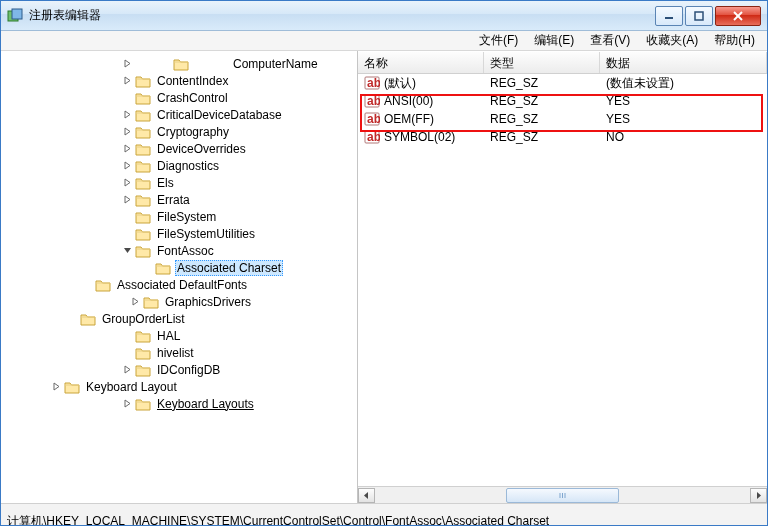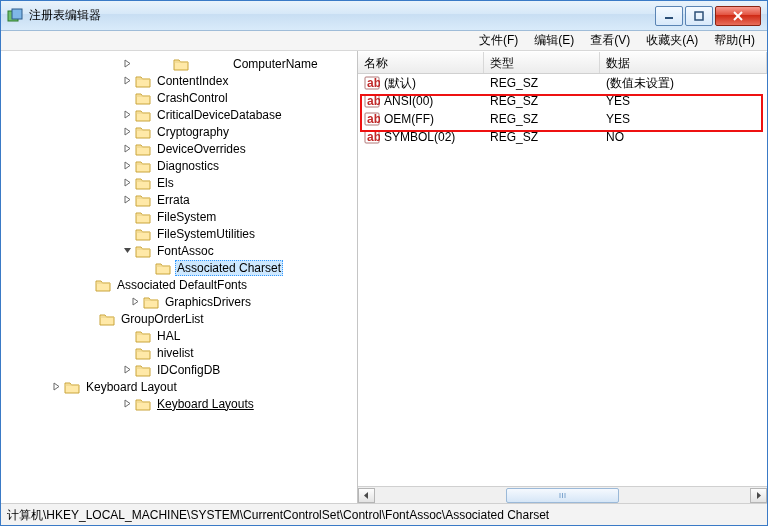--- a/index.html
+++ b/index.html
@@ -33,21 +33,21 @@
   .vrow { display: flex; align-items: center; height: 18px; padding-left: 6px; }
   .vcell { overflow: hidden; white-space: nowrap; }
   .val-icon { width: 16px; height: 16px; margin-right: 4px; display:inline-flex; align-items:center; }
   .highlight-box { position:absolute; border: 2px solid #e11; pointer-events:none; }
   
   .hscroll { height: 17px; background: #f0f0f0; border-top: 1px solid #d0d0d0; display:flex; align-items:center; }
   .hscroll .btn { width:17px; height:15px; background: linear-gradient(#fdfdfd,#e3e3e3); border:1px solid #b5b5b5; display:flex; align-items:center; justify-content:center; }
   .hscroll .track { flex:1; height:15px; position:relative; }
   .hscroll .thumb { position:absolute; left:35%; width:30%; top:0; bottom:0; background: linear-gradient(#f5f9fe,#d6e6f7); border:1px solid #9bb9d8; border-radius:2px; display:flex; align-items:center; justify-content:center; }
   
-  .statusbar { height: 22px; background: #f3f3f3; border-top: 1px solid #d0d0d0; padding: 3px 6px; font-size: 12px; white-space:nowrap; overflow:hidden; }
+  .statusbar { height: 22px; background: #f3f3f3; border-top: 1px solid #d0d0d0; padding: 9px 6px; font-size: 12px; white-space:nowrap; overflow:hidden; }
 </style>
 </head>
 <body>
 
 <div class="titlebar">
   <span class="app-icon">
     <svg width="16" height="16">
         <rect x="1" y="3" width="10" height="10" fill="#6fbf6f" stroke="#2d7a2d"></rect>
         <rect x="5" y="1" width="10" height="10" fill="#7fb7e8" stroke="#2d5b8a"></rect>
       </svg>
@@ -268,21 +268,21 @@
             </svg>
           </span>
           <span class="folder-icon">
             <svg width="16" height="14">
               <path d="M1 3 h5 l1.5 2 H15 v8 H1 z" fill="#ffe9a8" stroke="#c9a43a"></path>
               <path d="M1 5 H15" stroke="#e8cf85"></path>
             </svg>
           </span>
           <span class="node-label">GraphicsDrivers</span>
         </div>
-        <div class="tree-node" style="padding-left: 84px;">
+        <div class="tree-node" style="padding-left: 65px;">
           <span class="expander"></span>
           <span class="folder-icon">
             <svg width="16" height="14">
               <path d="M1 3 h5 l1.5 2 H15 v8 H1 z" fill="#ffe9a8" stroke="#c9a43a"></path>
               <path d="M1 5 H15" stroke="#e8cf85"></path>
             </svg>
           </span>
           <span class="node-label">GroupOrderList</span>
         </div>
         <div class="tree-node" style="padding-left: 120px;">

